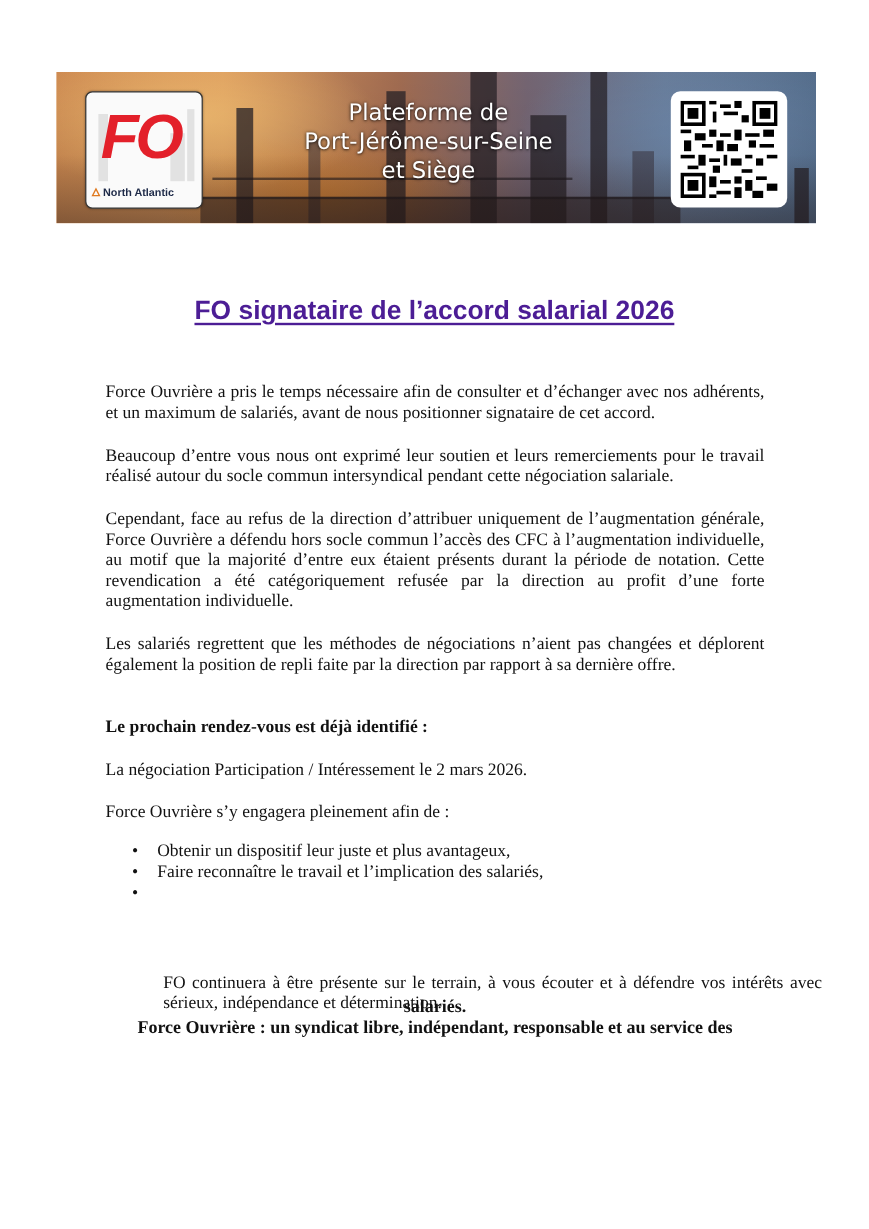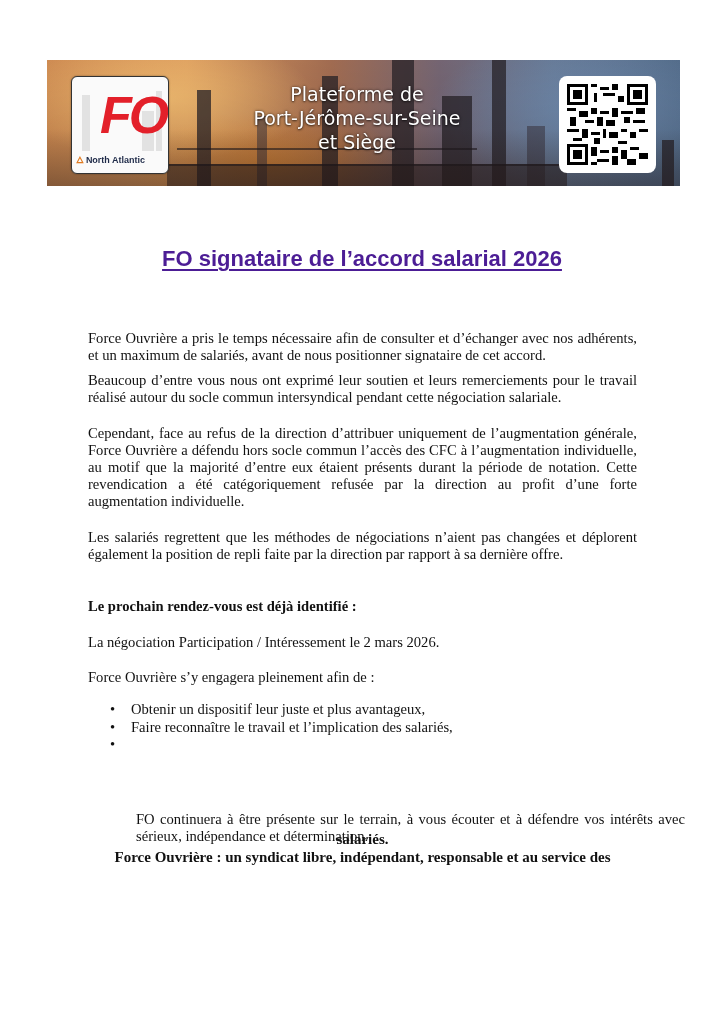--- a/index.html
+++ b/index.html
@@ -17,21 +17,21 @@
   }
   .banner .shade { position: absolute; inset: 0; background: linear-gradient(180deg, rgba(0,0,0,0.05) 0%, rgba(0,0,0,0.1) 55%, rgba(30,20,20,0.45) 100%); }
   .tower { position: absolute; bottom: 0; background: rgba(40,35,40,0.75); }
   .tower.light { background: rgba(60,55,65,0.55); }
   .rail { position: absolute; height: 2px; background: rgba(30,25,30,0.6); }
   .logo-box {
     position: absolute; left: 24px; top: 16px; width: 96px; height: 96px; background: #fafafa;
     border-radius: 6px; border: 1px solid #333; box-shadow: 0 0 2px rgba(0,0,0,0.4); overflow: hidden;
   }
   .logo-fo {
-    position: absolute; left: 28px; top: 10px; font-family: "Liberation Sans", sans-serif; font-weight: bold; font-style: italic;
+    position: absolute; left: 12px; top: 10px; font-family: "Liberation Sans", sans-serif; font-weight: bold; font-style: italic;
     font-size: 52px; line-height: 56px; color: #e3202a; letter-spacing: -3px;
   }
   .logo-bg-tower { position: absolute; bottom: 22px; background: #e2e2e2; }
   .logo-sub {
     position: absolute; left: 4px; bottom: 5px; font-family: "Liberation Sans", sans-serif; font-weight: bold;
     font-size: 9px; color: #1e2a48; white-space: nowrap; margin-top: 40px;
   }
   .logo-sub .flame { color: #e07a20; font-size: 9px; margin-right: 2px; }
   .banner-title {
     position: absolute; left: 160px; top: 22px; width: 300px; text-align: center;
@@ -149,21 +149,21 @@
           <rect x="10" y="25" width="4" height="1"></rect>
           <rect x="15" y="24" width="2" height="3"></rect>
         <rect x="8" y="26" width="2" height="1"></rect>
       </g>
     </svg>
   </div>
 </div>
 
 <div class="doc-title">FO signataire de l’accord salarial 2026</div>
 
-<div class="body-text" style="top:319px;margin-top:11px;">
+<div class="body-text" style="top:319px;">
   <p>Force Ouvrière a pris le temps nécessaire afin de consulter et d’échanger avec nos adhérents, et un maximum de salariés, avant de nous positionner signataire de cet accord.</p>
 </div>
 <div class="body-text" style="top:372px;">
   <p>Beaucoup d’entre vous nous ont exprimé leur soutien et leurs remerciements pour le travail réalisé autour du socle commun intersyndical pendant cette négociation salariale.</p>
 </div>
 <div class="body-text" style="top:425px;">
   <p>Cependant, face au refus de la direction d’attribuer uniquement de l’augmentation générale, Force Ouvrière a défendu hors socle commun l’accès des CFC à l’augmentation individuelle, au motif que la majorité d’entre eux étaient présents durant la période de notation. Cette revendication a été catégoriquement refusée par la direction au profit d’une forte augmentation individuelle.</p>
 </div>
 <div class="body-text" style="top:529px;">
   <p>Les salariés regrettent que les méthodes de négociations n’aient pas changées et déplorent également la position de repli faite par la direction par rapport à sa dernière offre.</p>

